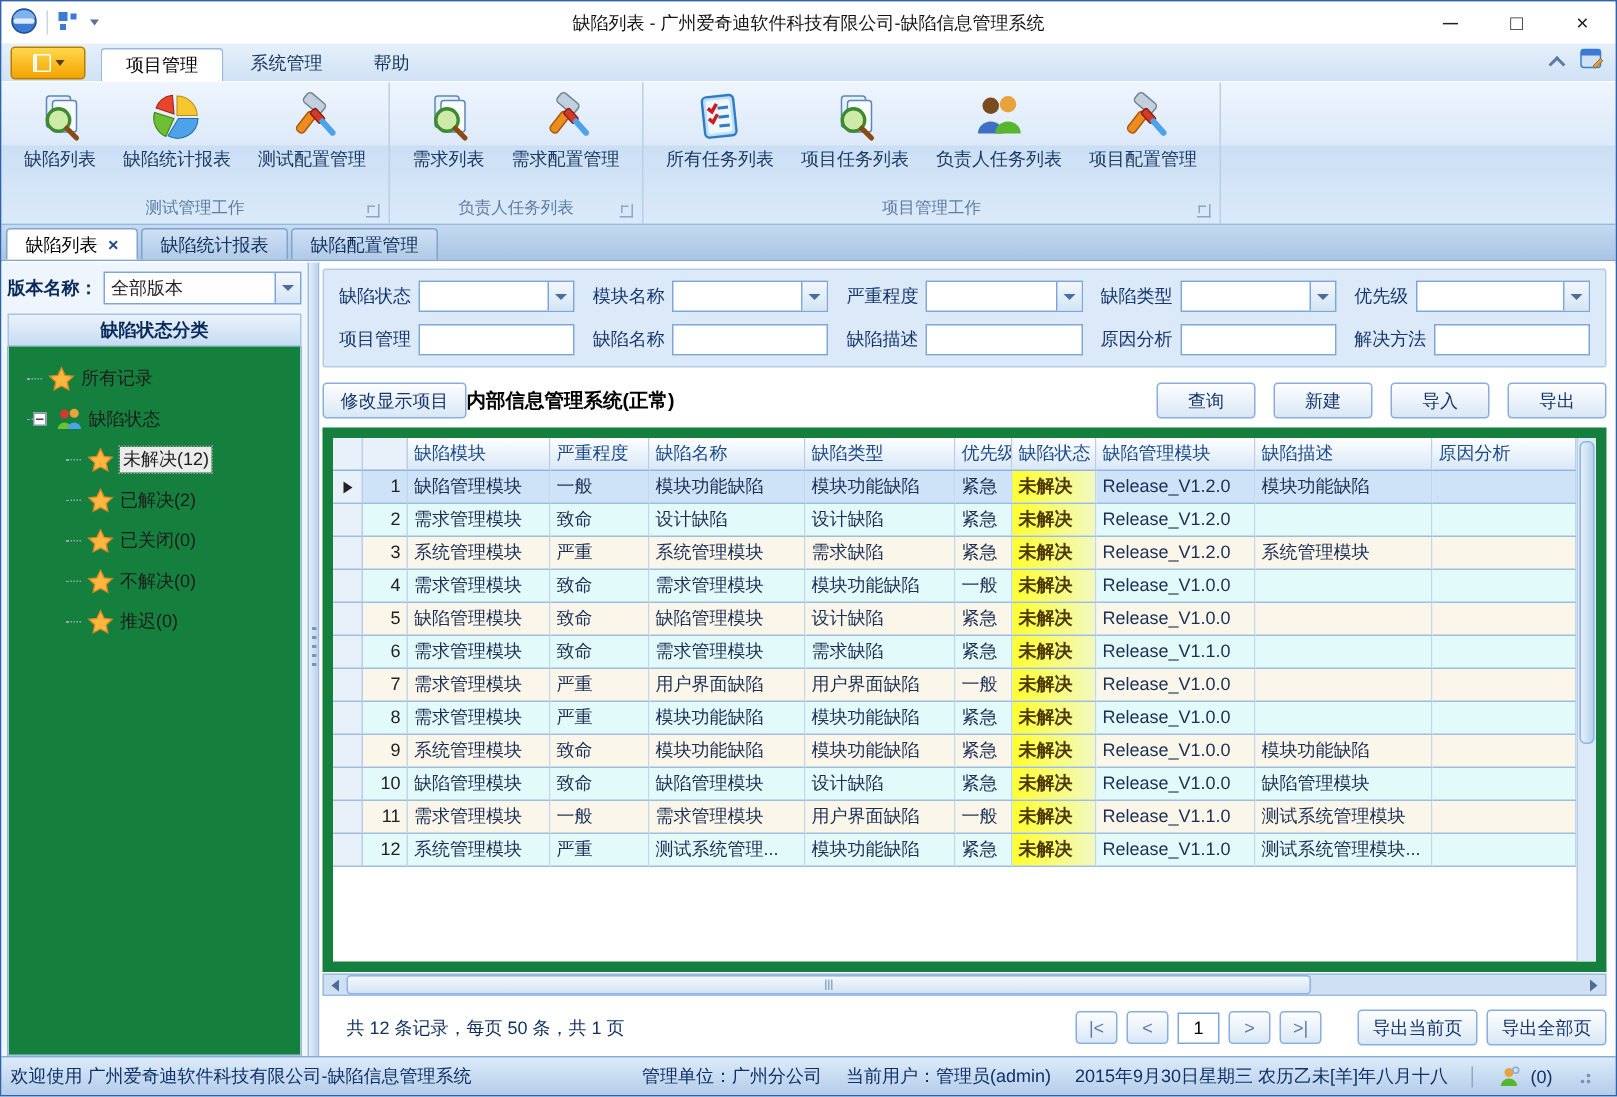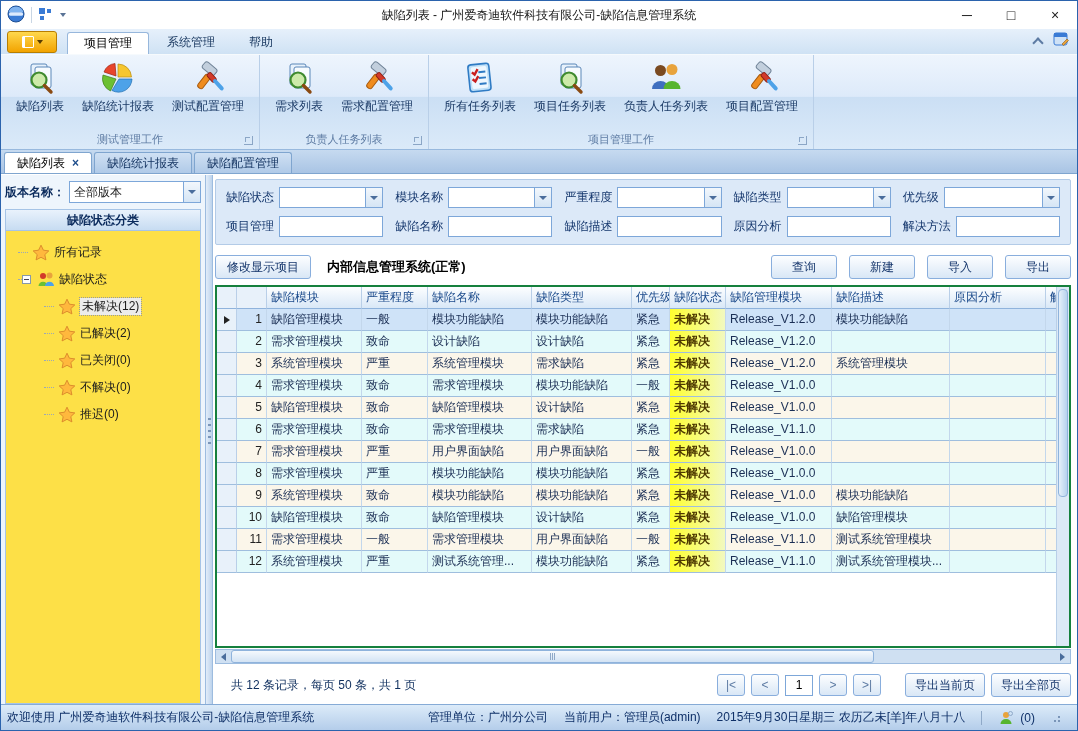--- a/index.html
+++ b/index.html
@@ -43,21 +43,21 @@
   .main{position:absolute;top:174px;bottom:26px;left:0;right:0;background:#fff}
   .sidebar{position:absolute;left:0;top:0;bottom:0;width:204px;background:#eef5fc;padding:4px 4px 0 4px;display:flex;flex-direction:column}
   .version-row{display:flex;align-items:center;height:26px;margin-bottom:4px}
   .vlabel{font-weight:bold;color:#0a2a5c;margin-right:4px;white-space:nowrap}
   .select{flex:1;height:22px;background:#fff;border:1px solid #7da7d9;display:flex;align-items:center}
   .select .val{flex:1;padding-left:4px;color:#222}
   .ddbtn{width:17px;align-self:stretch;border-left:1px solid #7da7d9;background:linear-gradient(#f2f7fc,#d5e5f5);display:flex;align-items:center;justify-content:center}
   .ddbtn:before{content:"";width:0;height:0;border-left:4px solid transparent;border-right:4px solid transparent;border-top:4px solid #4a6d9c}
   .side-header{height:22px;background:linear-gradient(#e9f2fc,#c7dcf2);border:1px solid #a6c4e6;text-align:center;
                font-weight:bold;color:#0a2a5c;line-height:20px}
-  .tree{flex:1;background:#fde047;border:1px solid #a6c4e6;border-top:none;padding-top:8px;overflow:hidden}
+  .tree{flex:1;background:#15803d;border:1px solid #a6c4e6;border-top:none;padding-top:8px;overflow:hidden}
   .titem{height:27px;display:flex;align-items:center;color:#1c1c1c;cursor:default}
   .titem .conn{border-bottom:1px dotted #9aa7b8;height:1px}
   .titem.l1 .conn{width:10px;margin-left:12px}
   .titem.l2 .conn{width:10px;margin-left:38px}
   .titem .ticon{width:18px;height:18px;margin:0 4px}
   .titem .ticon svg{width:18px;height:18px}
   .titem.selected .tlabel{background:#ececec;outline:1px dotted #9a9a9a;padding:0 2px}
   .expander{width:9px;height:9px;border:1px solid #8899aa;background:#fff;position:relative;margin-right:2px;flex:none}
   .expander:before{content:"";position:absolute;left:1px;right:1px;top:3px;height:1px;background:#445}
   .splitter{position:absolute;left:204px;top:0;bottom:0;width:8px;background:linear-gradient(90deg,#e2edf9,#bdd3ec);border-left:1px solid #9dbcdf;border-right:1px solid #9dbcdf}
@@ -67,24 +67,24 @@
   .fpanel{position:absolute;top:4px;left:2px;right:6px;height:66px;background:#dce9f8;border:1px solid #b3cbe7;border-radius:2px;
           display:flex;flex-direction:column;justify-content:space-evenly;padding:0 10px}
   .frow{display:flex;align-items:center;gap:12px}
   .ffield{display:flex;align-items:center;flex:1;min-width:0}
   .flabel{color:#16386e;margin-right:5px;white-space:nowrap}
   .fbox{flex:1;height:21px;background:#fff;border:1px solid #7da7d9;display:flex;min-width:0}
   .fbox input{flex:1;border:none;outline:none;min-width:0;font:inherit;padding:0 3px;background:transparent}
   .ctoolbar{position:absolute;top:78px;left:2px;right:6px;height:28px;display:flex;align-items:center}
   .btn{height:24px;padding:0 13px;background:linear-gradient(#fdfeff,#d9e7f6);border:1px solid #89aedd;border-radius:3px;
        color:#14356b;display:flex;align-items:center;justify-content:center;white-space:nowrap}
-  .sysname{font-weight:bold;color:#000;font-size:13px;margin-left:16px}
+  .sysname{font-weight:bold;color:#000;font-size:13px;}
   .tb-right{margin-left:auto;display:flex;gap:12px}
   .tb-right .btn{width:66px}
-  .grid{position:absolute;top:110px;left:2px;right:6px;bottom:56px;border:2px solid #15803d;background:#fff;overflow:hidden}
+  .grid{position:absolute;top:110px;left:2px;right:6px;bottom:56px;border:7px solid #15803d;background:#fff;overflow:hidden}
   .gtable{position:absolute;left:0;top:0;right:13px;bottom:0;overflow:hidden}
   .grow{display:flex;height:22px}
   .gcell{height:22px;line-height:21px;padding:0 4px;border-right:1px solid #c3d7ec;border-bottom:1px solid #9fbede;
          overflow:hidden;white-space:nowrap;flex:none}
   .ghead .gcell{background:linear-gradient(#fdfeff,#d9e8f7);border-right:1px solid #b9cfe8;border-bottom:1px solid #8fb3dc;color:#1c4b8c}
   .ind{background:#e8f1fa !important;border-right:1px solid #b9cfe8 !important;display:flex;align-items:center;justify-content:center}
   .numc{text-align:right;color:#222}
   .statusc{background:linear-gradient(90deg,#ffff2e,#f2f9c0) !important;color:#4d3800;font-weight:bold}
   .arrow-r{width:0;height:0;border-top:4px solid transparent;border-bottom:4px solid transparent;border-left:6px solid #222}
   .vscroll{position:absolute;right:0;top:0;bottom:0;width:13px;background:#dce9f6;border-left:1px solid #b9cfe8}

